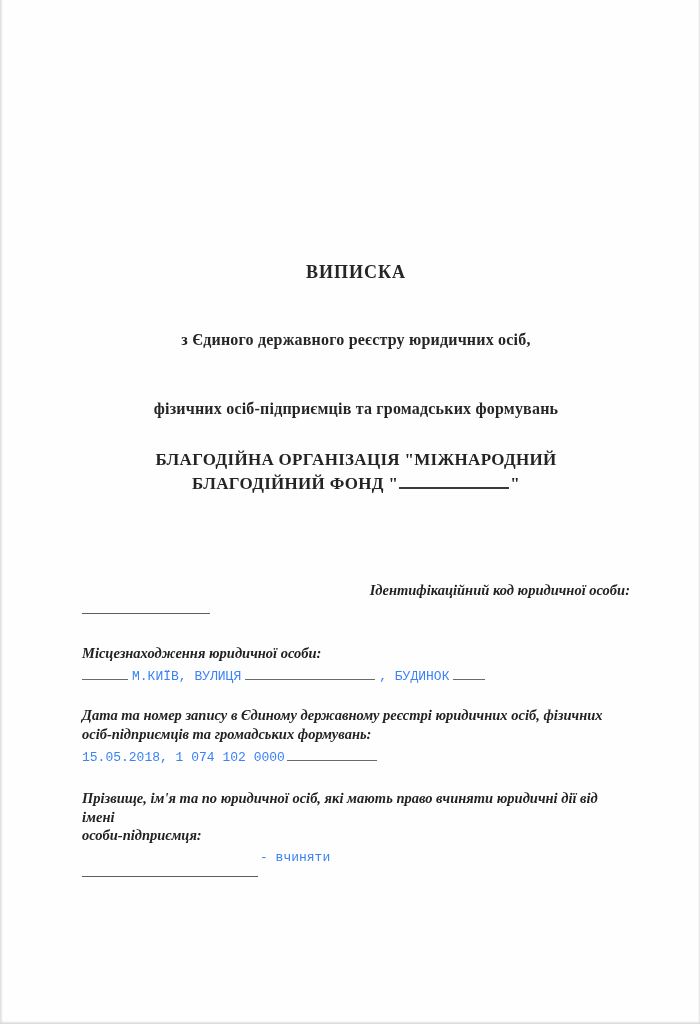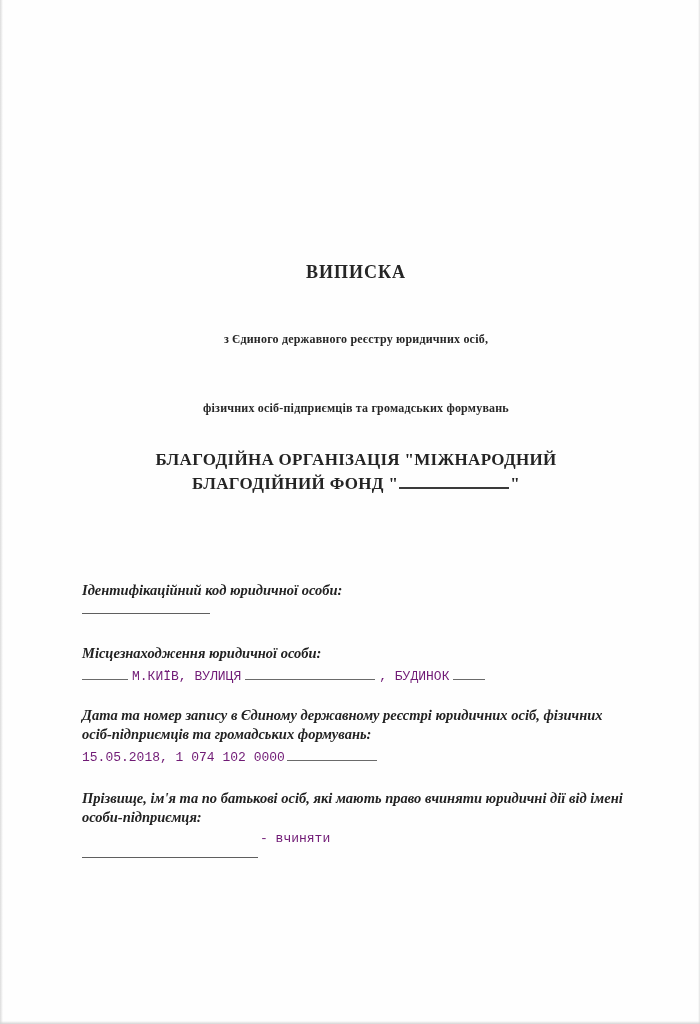--- a/index.html
+++ b/index.html
@@ -13,35 +13,35 @@
   .edge-left{position:absolute;left:0;top:0;bottom:0;width:3px;
     background:linear-gradient(to right,#dcdcdc,rgba(255,255,255,0));}
   .edge-right{position:absolute;right:0;top:0;bottom:0;width:2px;
     background:linear-gradient(to left,#e2e2e2,rgba(255,255,255,0));}
   .edge-bottom{position:absolute;left:0;right:0;bottom:0;height:3px;
     background:linear-gradient(to top,#d5d5d5,rgba(255,255,255,0));}
   .content{position:absolute;left:82px;right:70px;top:0;}
 
   .title-block{margin-top:262px;text-align:center;color:#262626;}
   .doc-title{font-size:18px;font-weight:bold;letter-spacing:1px;margin:0 0 7px 0;}
-  .doc-subtitle{font-size:12px;font-weight:bold;line-height:25px;letter-spacing:.2px;margin-top:44px;}
+  .doc-subtitle{font-size:16px;font-weight:bold;line-height:25px;letter-spacing:.2px;margin-top:44px;}
 
   .org-block{margin-top:27px;text-align:center;font-weight:bold;
     font-size:17px;line-height:24px;color:#242424;letter-spacing:.3px;}
   .org-blank{display:inline-block;width:110px;height:13px;
     border-bottom:2px solid #3a3a3a;vertical-align:baseline;margin:0 1px;}
 
   .section{color:#222222;}
   .sec-label{font-style:italic;font-weight:bold;font-size:14.5px;line-height:18.5px;}
-  .sec-id{margin-top:85px;}
+  .sec-id{margin-top:85px;text-align:right;}
   .sec-loc{margin-top:30px;}
   .sec-record{margin-top:20px;}
   .sec-auth{margin-top:22px;}
 
-  .mono{font-family:"Liberation Mono", monospace;font-size:13px;color:#701a75;}
+  .mono{font-family:"Liberation Mono", monospace;font-size:13px;color:#3b82f6;}
   .value-line{margin-top:4px;line-height:18px;white-space:nowrap;}
 
   .underline{border-bottom:1.5px solid #5f5f5f;}
   .ul-block{height:0;margin-top:13px;}
   .w128{width:128px;}
   .w176{width:176px;}
   .blank{display:inline-block;height:11px;border-bottom:1.5px solid #6a6a6a;
     vertical-align:baseline;}
   .w46{width:46px;}
   .w130{width:130px;margin:0 4px;}
@@ -81,20 +81,20 @@
       <div class="value-line"><span class="blank w46"></span> <span class="mono">М.КИЇВ, ВУЛИЦЯ</span><span class="blank w130"></span><span class="mono">, БУДИНОК</span><span class="blank w32"></span></div>
     </div>
 
     <div class="section sec-record">
       <div class="sec-label">Дата та номер запису в Єдиному державному реєстрі юридичних осіб, фізичних</div>
       <div class="sec-label">осіб-підприємців та громадських формувань:</div>
       <div class="value-line"><span class="mono">15.05.2018, 1 074 102 0000</span><span class="blank w90"></span></div>
     </div>
 
     <div class="section sec-auth">
-      <div class="sec-label">Прізвище, ім'я та по батькові осіб, які мають право вчиняти юридичні дії від імені</div>
+      <div class="sec-label">Прізвище, ім'я та по юридичної осіб, які мають право вчиняти юридичні дії від імені</div>
       <div class="sec-label">особи-підприємця:</div>
       <div class="value-line auth-value"><span class="mono">- вчиняти</span></div>
       <div class="underline auth-underline w176"></div>
     </div>
 
   </div>
 </div>
 
 </body></html>

